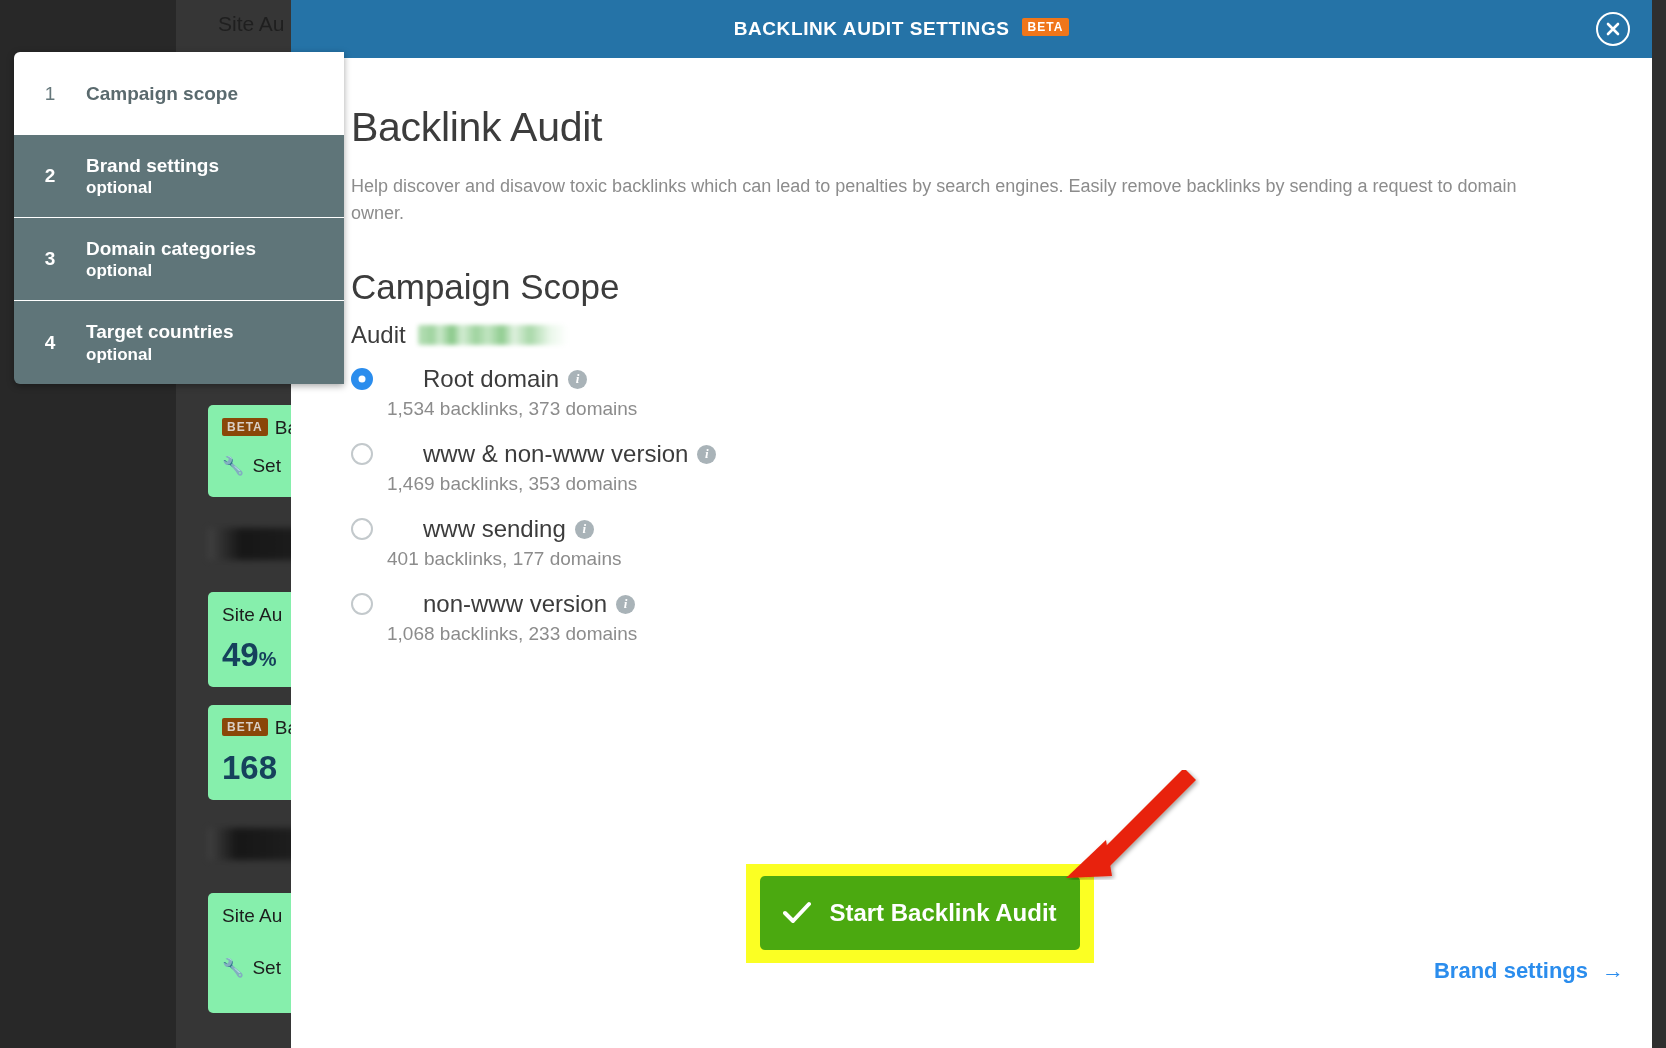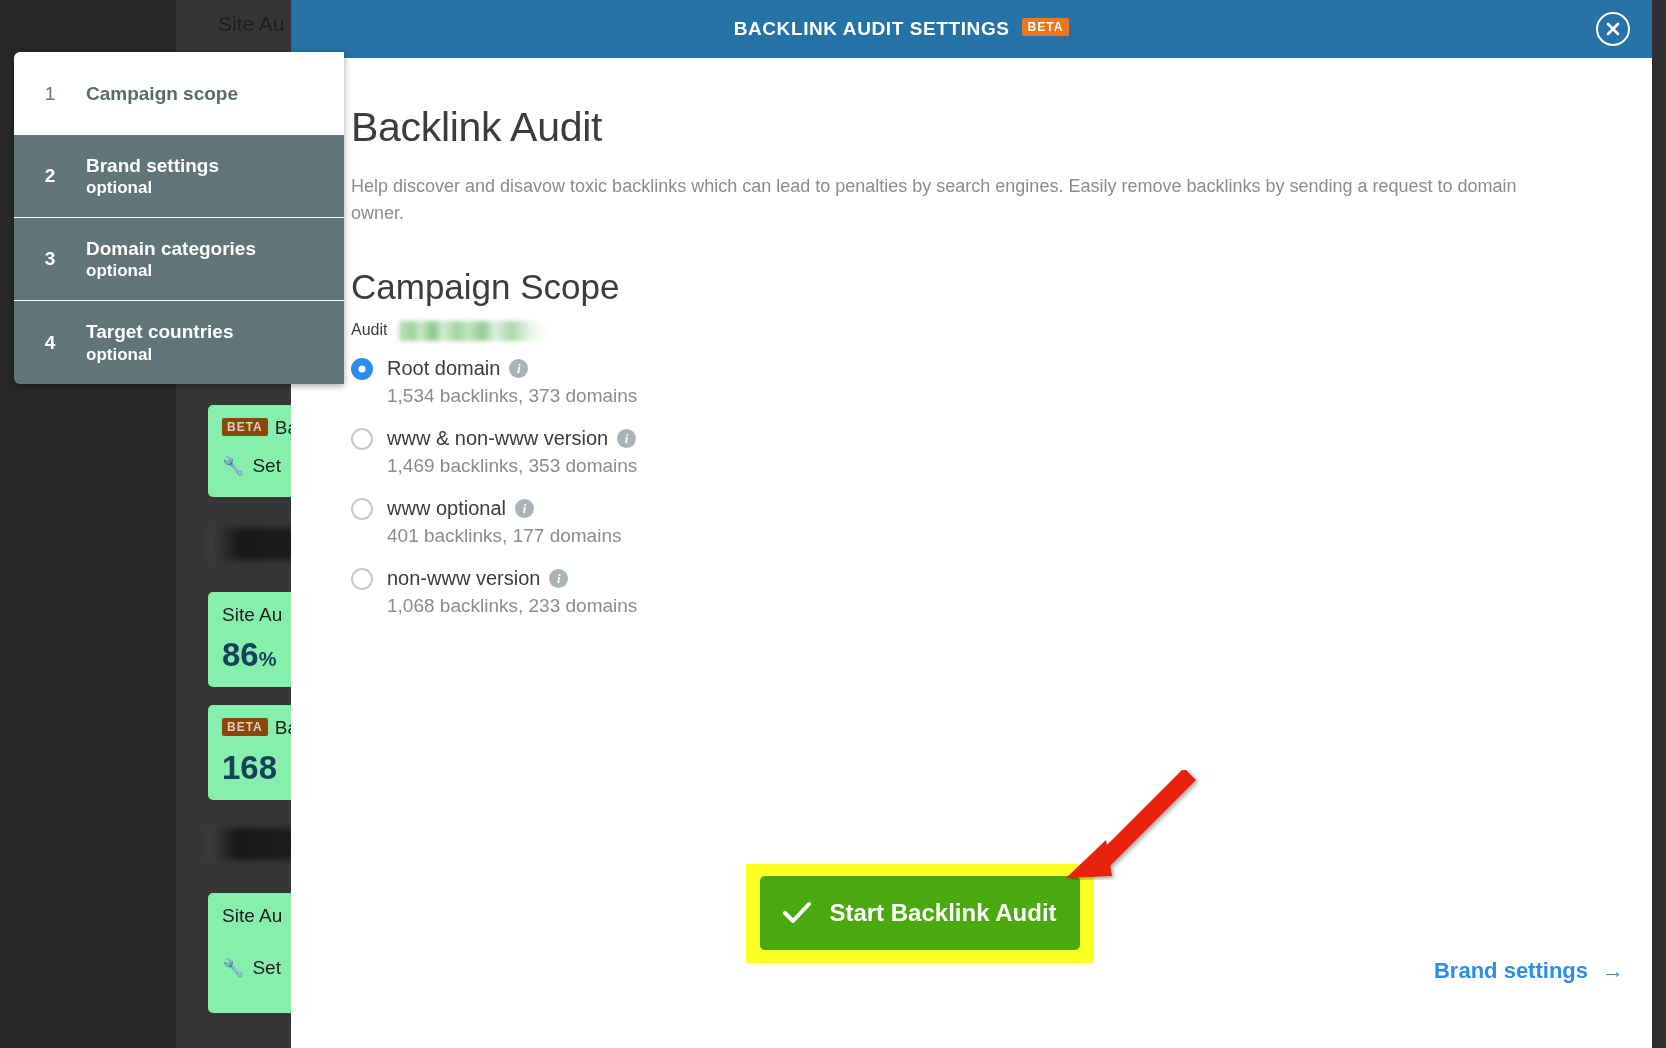--- a/index.html
+++ b/index.html
@@ -199,21 +199,22 @@
   }
   h2.section-title {
     font-size: 35px;
     font-weight: normal;
     color: #3c3c3c;
     margin-bottom: 14px;
   }
 
   .audit-row {
     display: flex;
-    font-size: 16px;
+    align-items: center;
+    font-size: 24px;
     color: #3c3c3c;
     margin-bottom: 16px;
   }
   .audit-redacted {
     width: 150px; height: 20px;
     margin-left: 12px;
     background: repeating-linear-gradient(90deg,
       #b9e0b9 0px, #9ed39e 14px, #cbe9cb 22px, #86c786 34px,
       #d4edd4 44px, #9ed39e 58px, #c2e5c2 70px, #8fcc8f 84px,
       #dff1df 96px, #a8d8a8 112px, #eaf7ea 132px, #ffffff 150px);
@@ -243,22 +244,23 @@
   .radio.checked::after {
     content: "";
     position: absolute;
     left: 50%; top: 50%;
     transform: translate(-50%,-50%);
     width: 7px; height: 7px;
     border-radius: 50%;
     background: #ffffff;
   }
   .opt-label {
-    font-size: 20px;
+    font-size: 24px;
     color: #3c3c3c;
+    margin-left: 36px;
   }
   .info-icon {
     display: inline-flex;
     align-items: center;
     justify-content: center;
     width: 19px; height: 19px;
     border-radius: 50%;
     background: #a9b3b8;
     color: #ffffff;
     font-size: 13px;
@@ -339,21 +341,21 @@
       <span class="bg-beta">BETA</span><span class="bg-sub">Bac</span>
       <div style="margin-top:16px;">
         <span class="bg-wrench">🔧</span><span class="bg-sub">Set</span>
       </div>
     </div>
 
     <div class="bg-blur" style="left:208px; top:528px; width:185px; height:32px;"></div>
 
     <div class="bg-card" style="top:592px; height:95px;">
       <span class="bg-sub">Site Au</span>
-      <span class="bg-metric"><span>86</span><span class="pct">%</span></span>
+      <span class="bg-metric"><span>49</span><span class="pct">%</span></span>
     </div>
 
     <div class="bg-card" style="top:705px; height:95px;">
       <span class="bg-beta">BETA</span><span class="bg-sub">Bac</span>
       <span class="bg-metric">168</span>
     </div>
 
     <div class="bg-blur" style="left:208px; top:828px; width:160px; height:32px;"></div>
 
     <div class="bg-card" style="top:893px; height:120px;">
@@ -437,21 +439,21 @@
           <span class="radio"></span>
           <span class="opt-label">www &amp; non-www version</span>
           <span class="info-icon">i</span>
         </div>
         <div class="opt-sub">1,469 backlinks, 353 domains</div>
       </div>
 
       <div class="opt">
         <div class="opt-main">
           <span class="radio"></span>
-          <span class="opt-label">www optional</span>
+          <span class="opt-label">www sending</span>
           <span class="info-icon">i</span>
         </div>
         <div class="opt-sub">401 backlinks, 177 domains</div>
       </div>
 
       <div class="opt">
         <div class="opt-main">
           <span class="radio"></span>
           <span class="opt-label">non-www version</span>
           <span class="info-icon">i</span>

